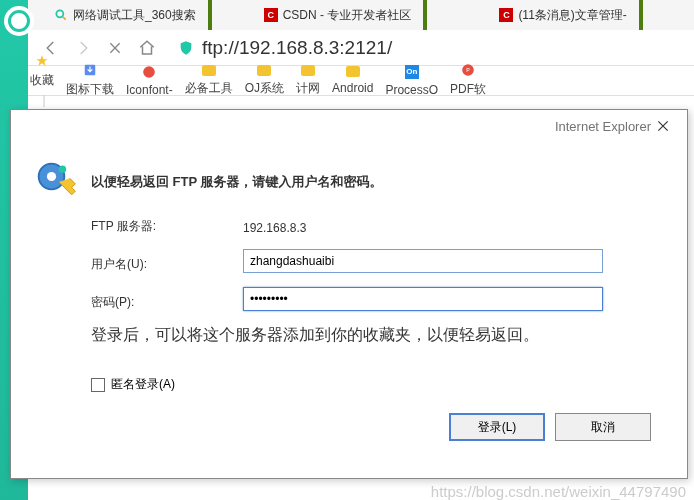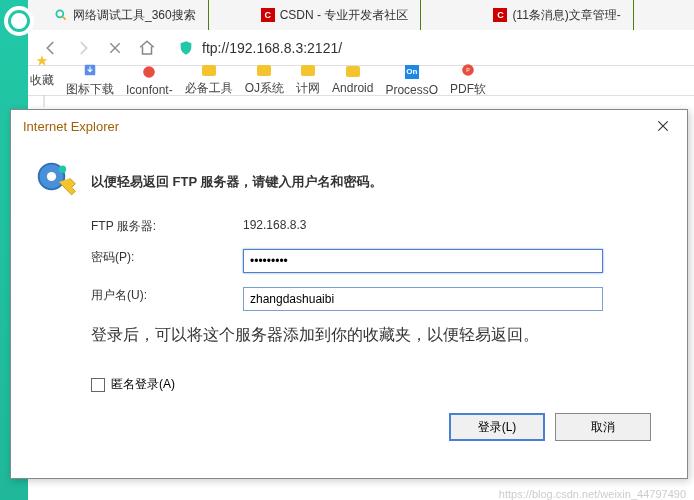--- a/index.html
+++ b/index.html
@@ -1,57 +1,57 @@
 <!DOCTYPE html>
 <html><head>
   <meta charset="utf-8">
   <style>
     * { margin: 0; padding: 0; box-sizing: border-box; font-family: "Microsoft YaHei", sans-serif; }
     body { width: 694px; height: 500px; background: #fff; position: relative; overflow: hidden; }
     
     .tab-bar { height: 30px; background: #f5f5f5; display: flex; align-items: center; }
-    .tab { height: 100%; display: flex; align-items: center; padding: 0 12px; font-size: 12px; color: #333; border-right: 1px solid #4d7c0f; gap: 5px; }
+    .tab { height: 100%; display: flex; align-items: center; padding: 0 12px; font-size: 12px; color: #333; border-right: 4px solid #4d7c0f; gap: 5px; }
     .tab-icon { width: 14px; height: 14px; }
     
     .left-edge { position: absolute; left: 0; top: 0; width: 28px; height: 500px; background: linear-gradient(#21c8a7, #1fb89a); z-index: 1; }
     .browser-logo { position: absolute; left: 4px; top: 6px; width: 30px; height: 30px; border-radius: 50%; background: #fff; z-index: 2; display: flex; align-items: center; justify-content: center; }
     .browser-logo-inner { width: 22px; height: 22px; border-radius: 50%; border: 3px solid #21c8a7; }
     
     .nav-bar { height: 36px; display: flex; align-items: center; padding-left: 42px; gap: 14px; border-bottom: 1px solid #e0e0e0; }
     .nav-btn { width: 18px; height: 18px; color: #888; cursor: pointer; display: flex; align-items: center; justify-content: center; }
     .url-area { display: flex; align-items: center; gap: 8px; margin-left: 8px; }
     .shield { width: 16px; height: 16px; color: #21c8a7; }
-    .url-text { font-size: 14px; color: #333; }
+    .url-text { font-size: 19px; color: #333; }
     
     .bookmark-bar { height: 30px; display: flex; align-items: center; padding-left: 30px; gap: 12px; border-bottom: 1px solid #e0e0e0; font-size: 12px; }
     .bm-item { display: flex; align-items: center; gap: 4px; color: #444; cursor: pointer; flex-direction: column; }
     .bm-icon { width: 14px; height: 14px; }
     .folder-ico { background: #f4c430; border-radius: 2px; width: 14px; height: 11px; }
     
     .content-bg { position: absolute; left: 0; top: 96px; width: 20px; height: 404px; background: linear-gradient(#fff 0%, #f0f0f0 20%, #ffe0e0 40%, #e0f0ff 60%, #fff0e0 80%); opacity: 0.6; }
     
     .dialog { position: absolute; left: 10px; top: 109px; width: 678px; height: 370px; background: #fff; border: 1px solid #888; box-shadow: 2px 2px 8px rgba(0,0,0,0.2); z-index: 10; }
-    .dialog-title { height: 32px; display: flex; align-items: center; justify-content: space-between; padding: 0 12px; font-size: 13px; color: #a16207; }
+    .dialog-title { height: 32px; display: flex; align-items: center; justify-content: flex-end; padding: 0 12px; font-size: 13px; color: #737373; }
     .close-x { width: 24px; height: 24px; display: flex; align-items: center; justify-content: center; cursor: pointer; }
     .dialog-body { padding: 18px 30px 16px 24px; }
     .dialog-row { display: flex; align-items: center; margin-bottom: 14px; }
     .key-icon { width: 44px; height: 44px; margin-right: 12px; }
     .heading-text { font-size: 13px; color: #333; font-weight: bold; }
-    .field-row { display: flex; align-items: flex-start; margin-bottom: 14px; margin-left: 56px; }
+    .field-row { display: flex; align-items: flex-end; margin-bottom: 14px; margin-left: 56px; }
     .field-label { width: 152px; font-size: 12px; color: #333; }
     .field-value { font-size: 12px; color: #333; }
     .text-input { width: 360px; height: 24px; border: 1px solid #7a9fd4; padding: 0 6px; font-size: 12px; outline: none; }
     .info-text { margin-left: 56px; font-size: 16px; color: #333; margin-bottom: 30px; }
     .checkbox-row { margin-left: 56px; display: flex; align-items: center; gap: 6px; font-size: 12px; margin-bottom: 20px; }
     .chk { width: 14px; height: 14px; border: 1px solid #666; background: #fff; cursor: pointer; }
     .btn-row { display: flex; justify-content: flex-end; gap: 10px; padding-right: 6px; }
     .dlg-btn { width: 96px; height: 28px; border: 1px solid #888; background: #f0f0f0; font-size: 12px; cursor: pointer; }
     .dlg-btn.primary { border: 2px solid #4a7fd4; }
     
-    .watermark { position: absolute; right: 8px; bottom: 0; font-size: 11px; color: #ccc; z-index: 5; }
+    .watermark { position: absolute; right: 8px; bottom: 0; font-size: 15px; color: #ccc; z-index: 5; }
   </style>
 </head>
 <body>
 
 <div class="left-edge"></div>
 <div class="browser-logo">
     <div class="browser-logo-inner"></div>
   </div>
 
 <div class="tab-bar" style="padding-left:42px;">
@@ -171,26 +171,26 @@
         <path d="M26 24 L40 38 L44 34 L40 30 L44 26 L38 20" fill="#f4c430" stroke="#c89400" stroke-width="1"></path>
         <circle cx="30" cy="10" r="4" fill="#21c8a7"></circle>
       </svg>
       <span class="heading-text">以便轻易返回 FTP 服务器，请键入用户名和密码。</span>
     </div>
     <div class="field-row">
       <span class="field-label">FTP 服务器:</span>
       <span class="field-value">192.168.8.3</span>
     </div>
     <div class="field-row">
+      <span class="field-label">用户名(U):</span>
+      <input class="text-input" value="zhangdashuaibi" style="">
+    </div>
+    <div class="field-row">
       <span class="field-label">密码(P):</span>
       <input class="text-input" style="border-color: rgb(74, 127, 212); box-shadow: rgb(122, 159, 212) 0px 0px 2px;" value="•••••••••">
-    </div>
-    <div class="field-row">
-      <span class="field-label">用户名(U):</span>
-      <input class="text-input" value="zhangdashuaibi" style="">
     </div>
     <div class="info-text">登录后，可以将这个服务器添加到你的收藏夹，以便轻易返回。</div>
     <div class="checkbox-row">
       <div class="chk"></div>
       <span>匿名登录(A)</span>
     </div>
     <div class="btn-row">
       <button class="dlg-btn primary">登录(L)</button>
       <button class="dlg-btn">取消</button>
     </div>

